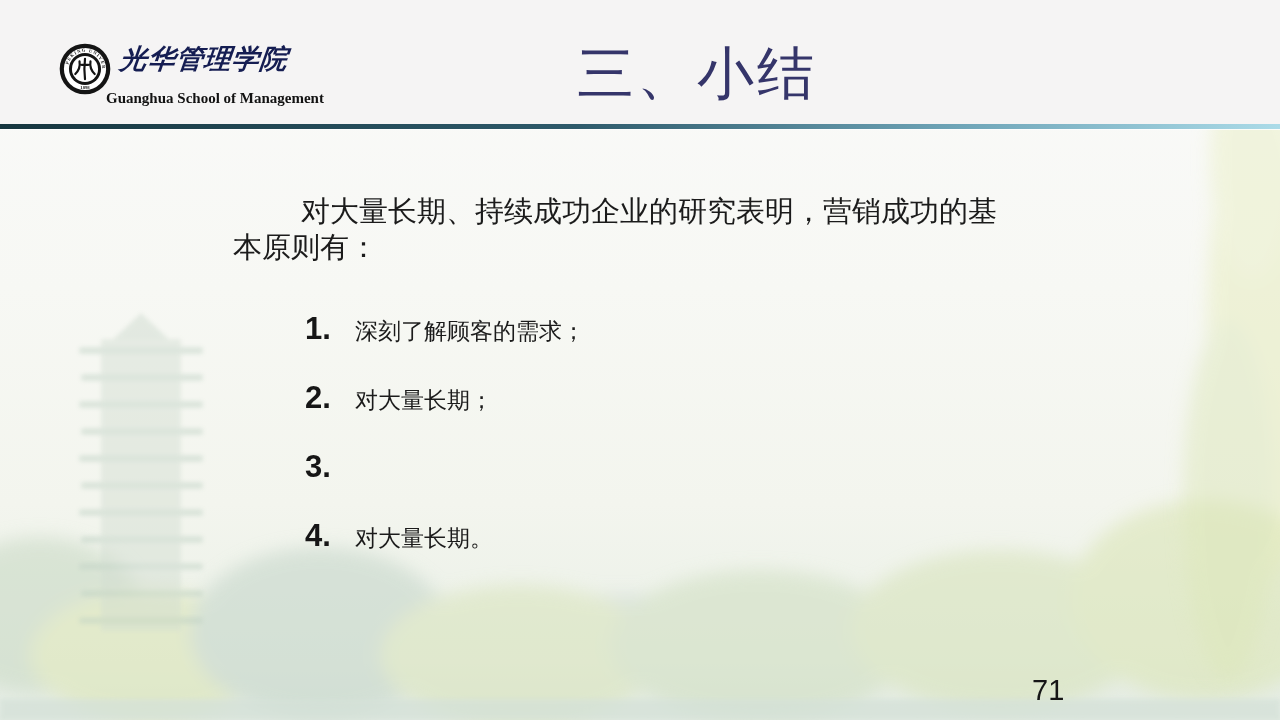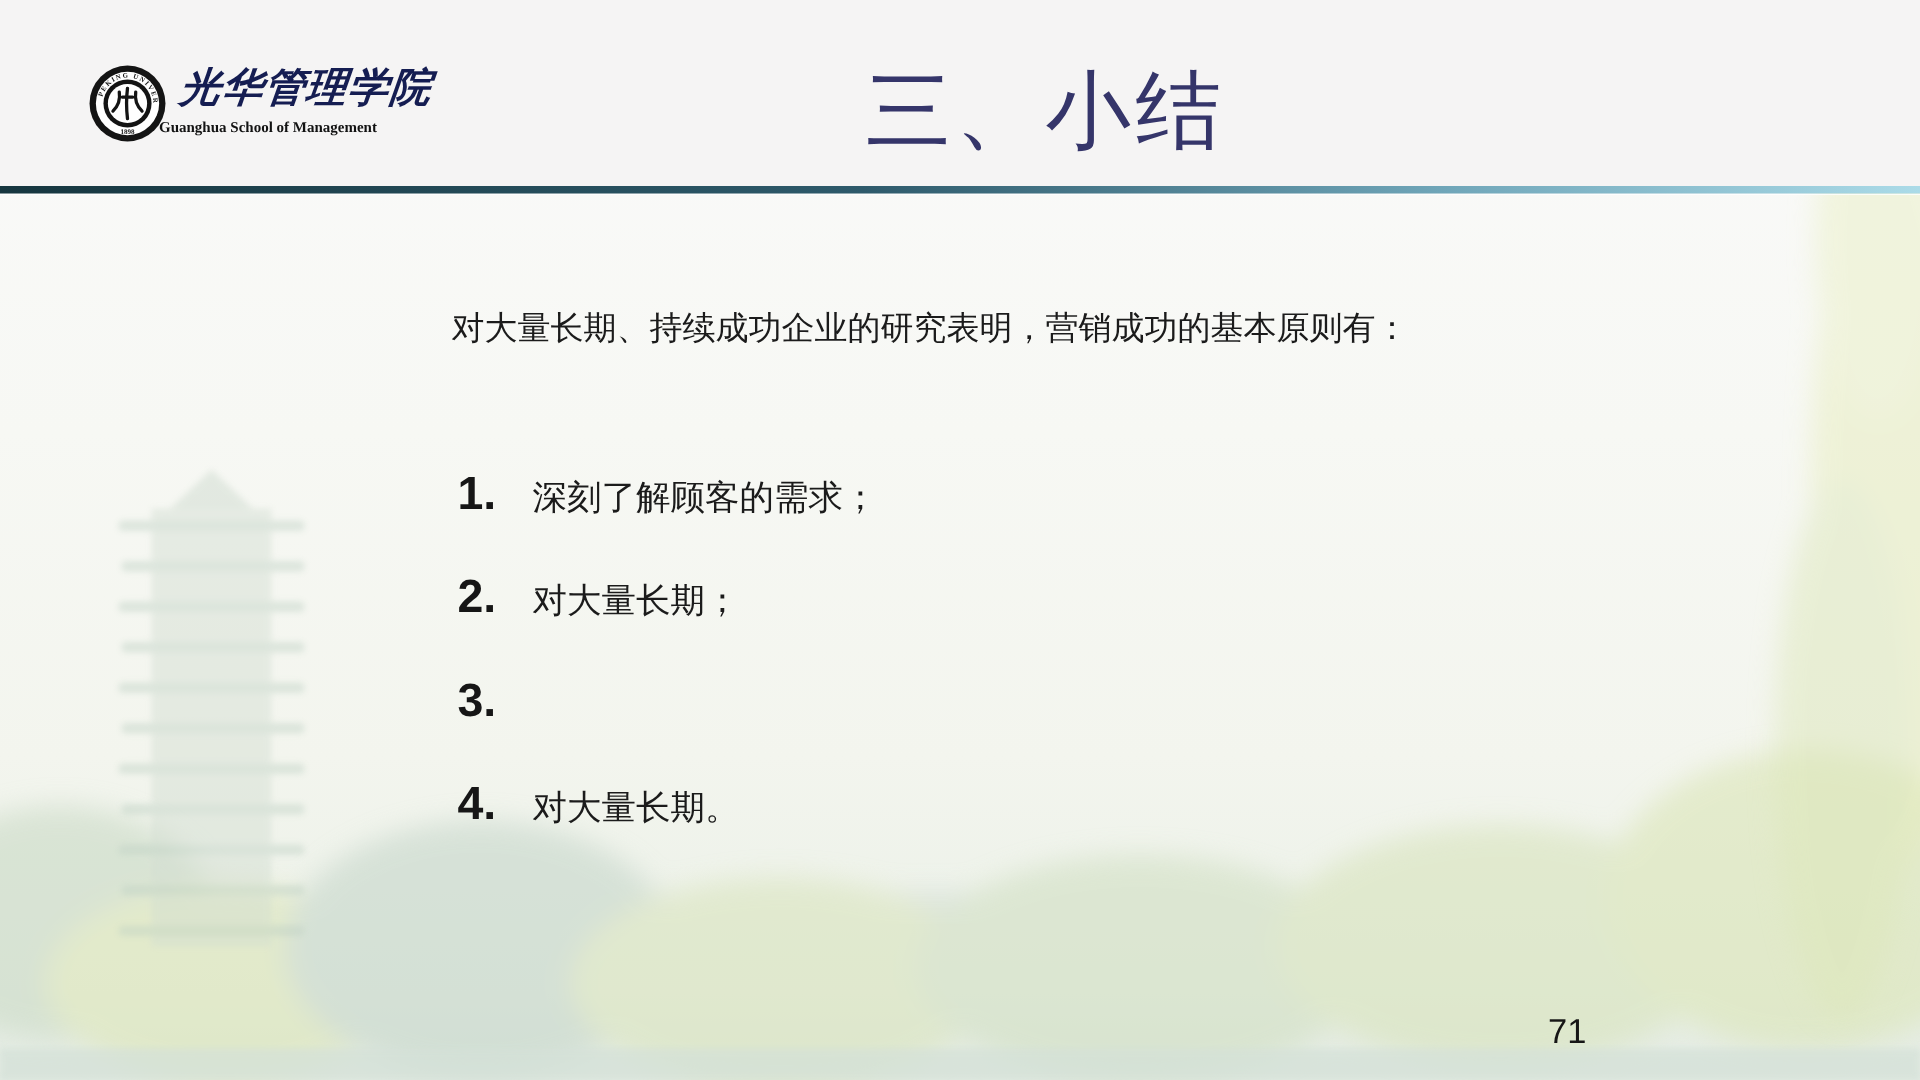--- a/index.html
+++ b/index.html
@@ -26,48 +26,48 @@
   .seal { width: 54px; height: 54px; flex: 0 0 auto; }
   .logo-text { margin-left: 8px; padding-top: 2px; }
   .logo-zh {
     font-family: "DejaVu Serif", "Liberation Serif", serif;
     font-size: 27px; font-weight: bold; font-style: italic;
     color: #151d52; letter-spacing: 1px; white-space: nowrap;
     transform: skewX(-6deg); line-height: 1.1;
   }
   .logo-en {
     font-family: "Liberation Serif", "DejaVu Serif", serif;
-    font-size: 10px; font-weight: bold; color: #121212;
-    margin-top: 6px; margin-left: -14px; white-space: nowrap;
+    font-size: 15px; font-weight: bold; color: #121212;
+    margin-top: 16px; margin-left: -14px; white-space: nowrap; text-align: center;
   }
   .title {
     position: absolute; left: 697px; top: 36px; transform: translateX(-50%);
     font-size: 57px; font-weight: normal; color: #35356a;
     letter-spacing: 3px; white-space: nowrap; z-index: 3;
     font-family: "DejaVu Serif", "Liberation Serif", serif;
   }
   
   .content { position: absolute; left: 0; top: 129px; width: 1280px; height: 591px; z-index: 2; }
   .lead {
     position: absolute; left: 233px; top: 64px; width: 772px;
-    font-size: 22px; line-height: 54px; color: #1b1b1b;
+    font-size: 29px; line-height: 36px; color: #1b1b1b;
     text-indent: 68px; letter-spacing: 0;
   }
   .summary-list { position: absolute; left: 305px; top: 182px; list-style: none; }
   .summary-list li { display: flex; align-items: baseline; margin-bottom: 33px; }
   .li-num {
     font-family: "Liberation Sans", "DejaVu Sans", sans-serif;
     font-size: 31px; font-weight: 600; color: #161616;
     width: 50px; flex: 0 0 auto;
   }
   .li-text { font-size: 23px; color: #1b1b1b; line-height: 1.05; }
   .page-num {
     position: absolute; left: 1032px; top: 674px; z-index: 2;
     font-family: "Liberation Sans", "DejaVu Sans", sans-serif;
-    font-size: 23px; color: #161616;
+    font-size: 29px; color: #161616;
   }
 </style>
 </head>
 <body>
 
 <div class="slide">
 
   <svg class="bg-svg" viewBox="0 0 1280 720" aria-hidden="true">
     <defs>
       <filter id="soft" x="-30%" y="-30%" width="160%" height="160%">

